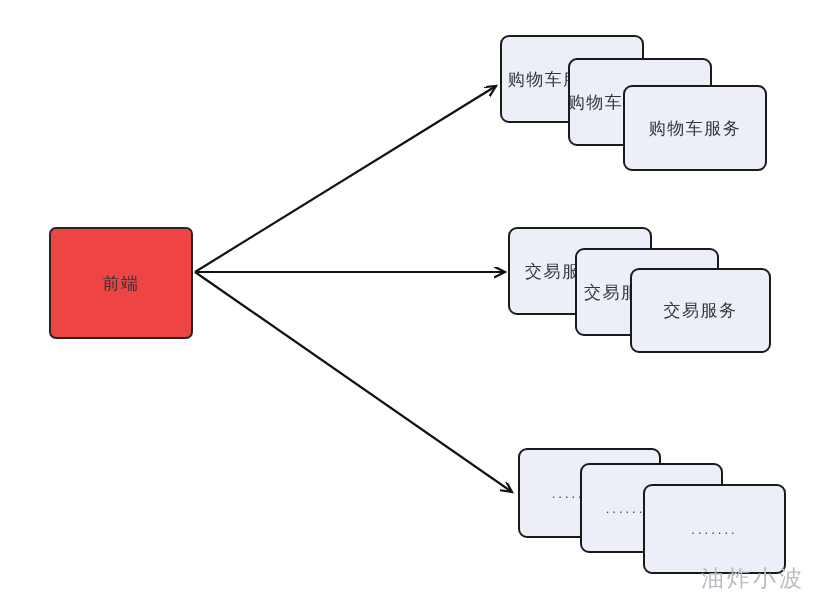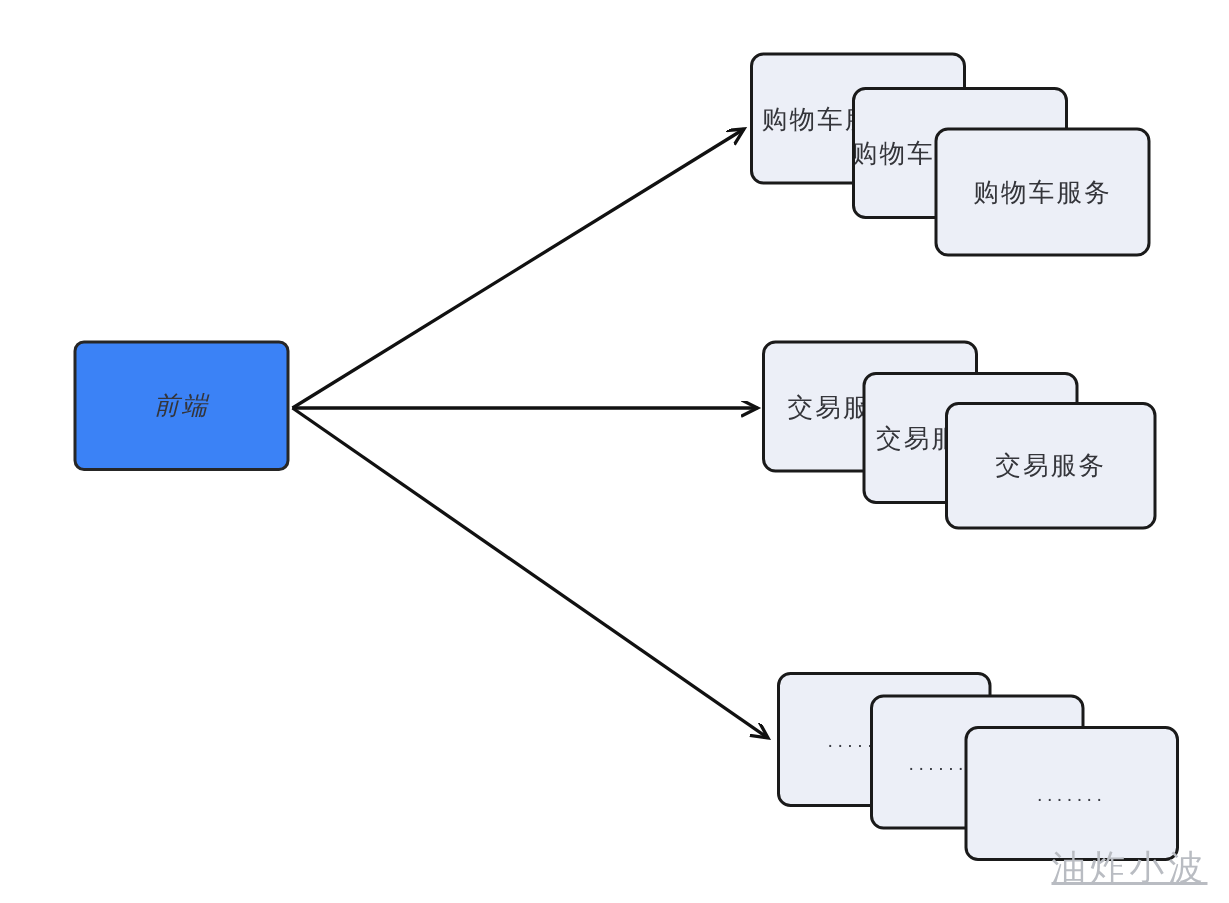--- a/index.html
+++ b/index.html
@@ -28,29 +28,28 @@
     display: flex;
     align-items: center;
     justify-content: center;
     overflow: hidden;
     color: #34353a;
     font-size: 17px;
     letter-spacing: 1px;
     white-space: nowrap;
   }
   .frontend-node {
-    background: #3b82f6;
+    background: #ef4444;
     border-color: #262626;
     border-radius: 7px;
     left: 49px;
     top: 227px;
     width: 144px;
-    height: 87px;
+    height: 112px;
     font-size: 16px;
-    font-style: italic;
   }
   .card {
     background: #eceff7;
   }
   .card-label {
     display: block;
     text-align: center;
     font-size: 17px;
     color: #34353a;
     letter-spacing: 1.5px;
@@ -80,21 +79,20 @@
   .watermark {
     position: absolute;
     right: 14px;
     bottom: 8px;
     font-size: 23px;
     color: #b9bcc2;
     letter-spacing: 3px;
     z-index: 9;
     user-select: none;
     white-space: nowrap;
-    text-decoration: underline;
   }
 </style>
 </head>
 <body>
 
 <svg id="canvas" viewBox="0 0 819 602" xmlns="http://www.w3.org/2000/svg">
   <defs>
     <marker id="arrowOpen" markerWidth="14" markerHeight="14" refX="11" refY="5" orient="auto" markerUnits="userSpaceOnUse">
       <path d="M1,0 L11,5 L1,10" fill="none" stroke="#111111" stroke-width="2.2" stroke-linecap="square" stroke-linejoin="miter"></path>
     </marker>

